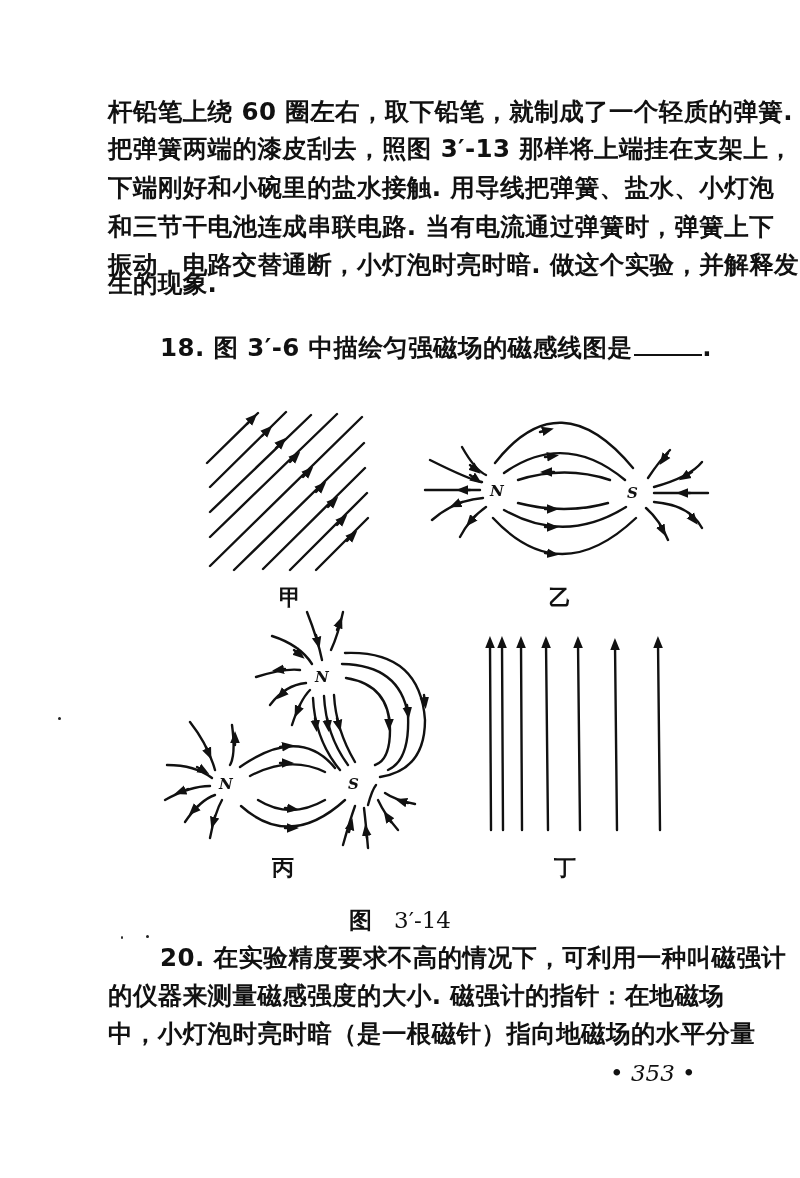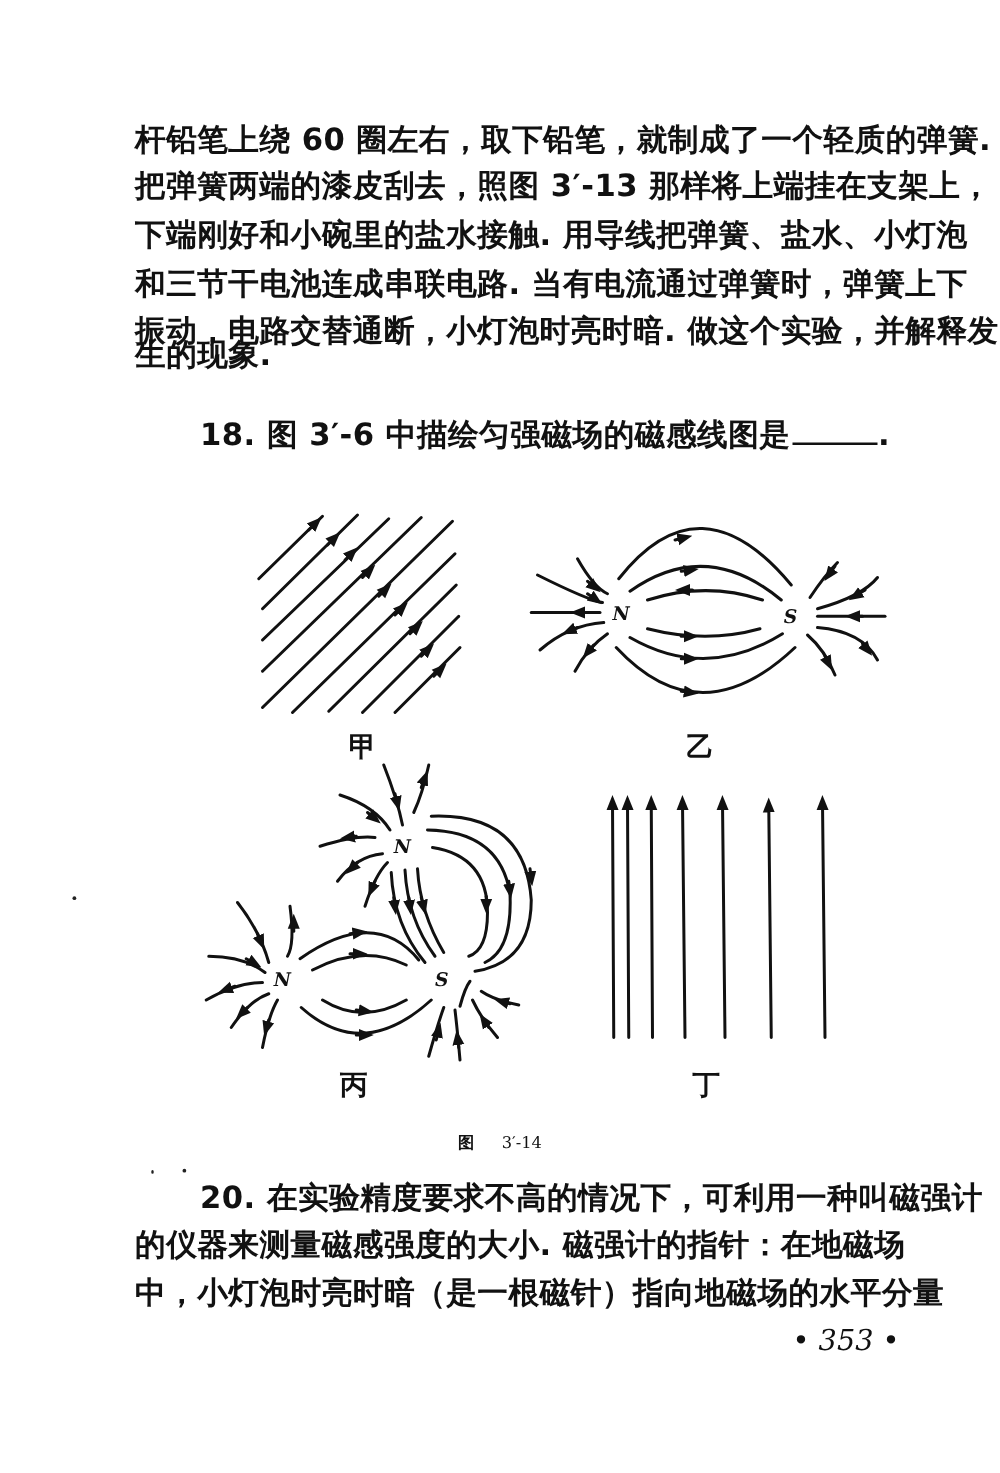--- a/index.html
+++ b/index.html
@@ -7,24 +7,24 @@
          font-family: "DejaVu Serif", "Liberation Serif", serif; color: #111; }
   .line { position: absolute; left: 108px; width: 640px; font-size: 24.5px;
           line-height: 30px; white-space: nowrap; letter-spacing: 0.4px;
           font-family: "DejaVu Sans", "Liberation Sans", sans-serif; font-weight: 600; }
   .indent { left: 160px; width: 590px; }
   .blank { display: inline-block; width: 68px; border-bottom: 2px solid #111;
            height: 22px; vertical-align: baseline; margin-left: 2px; }
   .sublabel { position: absolute; font-size: 22px; font-weight: 700;
               font-family: "DejaVu Sans", "Liberation Sans", sans-serif; }
   .caption { position: absolute; left: 0; width: 800px; top: 905px; text-align: center;
-             font-size: 13px; font-family: "DejaVu Serif", "Liberation Serif", serif; }
+             font-size: 23px; font-family: "DejaVu Serif", "Liberation Serif", serif; }
   .caption .fig-word { margin-right: 22px; font-weight: 600; }
   .pagenum { position: absolute; left: 610px; top: 1060px; font-size: 23px;
-             font-style: italic; font-family: "DejaVu Serif", "Liberation Serif", serif; margin-left: 24px; }
+             font-style: italic; font-family: "DejaVu Serif", "Liberation Serif", serif; }
   svg.figure { position: absolute; left: 0; top: 0; }
   .dot { position: absolute; background: #222; border-radius: 50%; }
 </style>
 </head>
 <body>
 
 <div class="line" style="top:97px">杆铅笔上绕 60 圈左右，取下铅笔，就制成了一个轻质的弹簧.</div>
 <div class="line" style="top:134px">把弹簧两端的漆皮刮去，照图 3′-13 那样将上端挂在支架上，</div>
 <div class="line" style="top:173px">下端刚好和小碗里的盐水接触. 用导线把弹簧、盐水、小灯泡</div>
 <div class="line" style="top:212px">和三节干电池连成串联电路. 当有电流通过弹簧时，弹簧上下</div>

